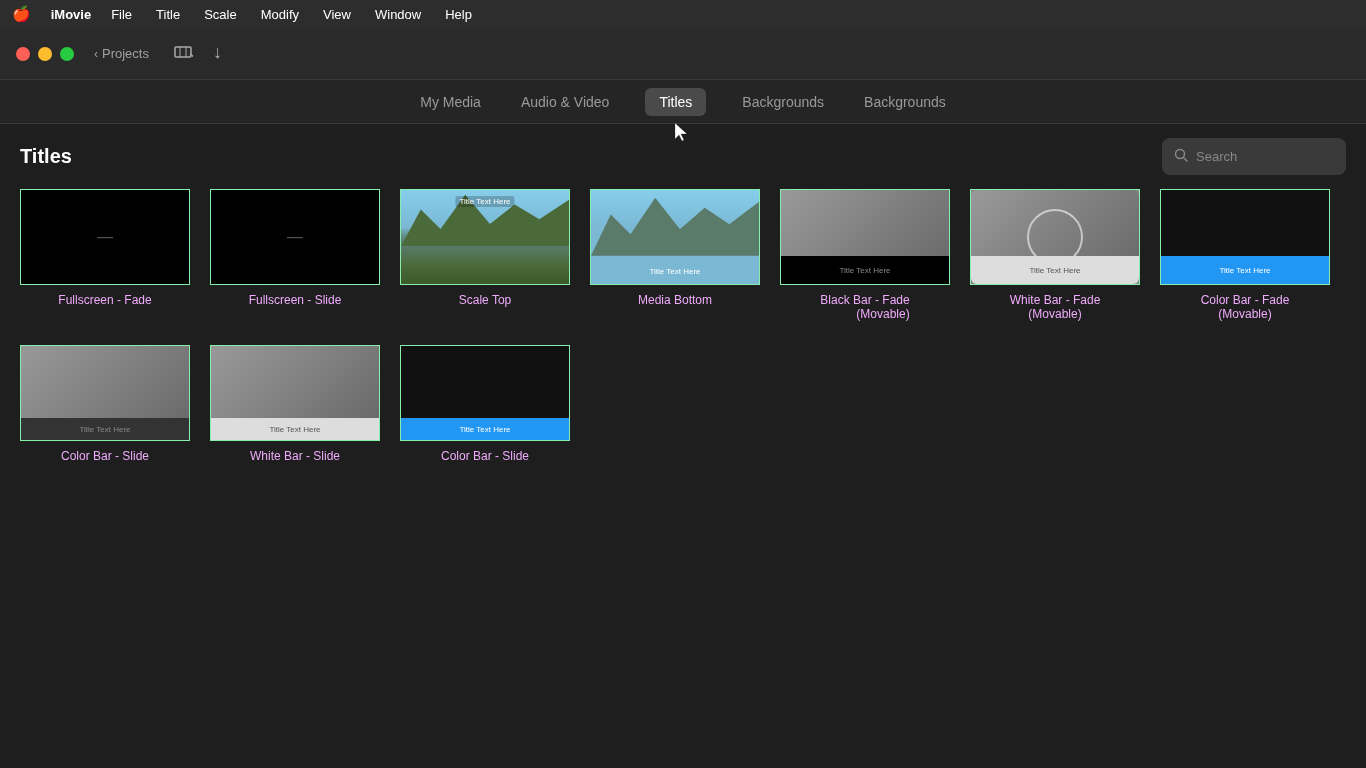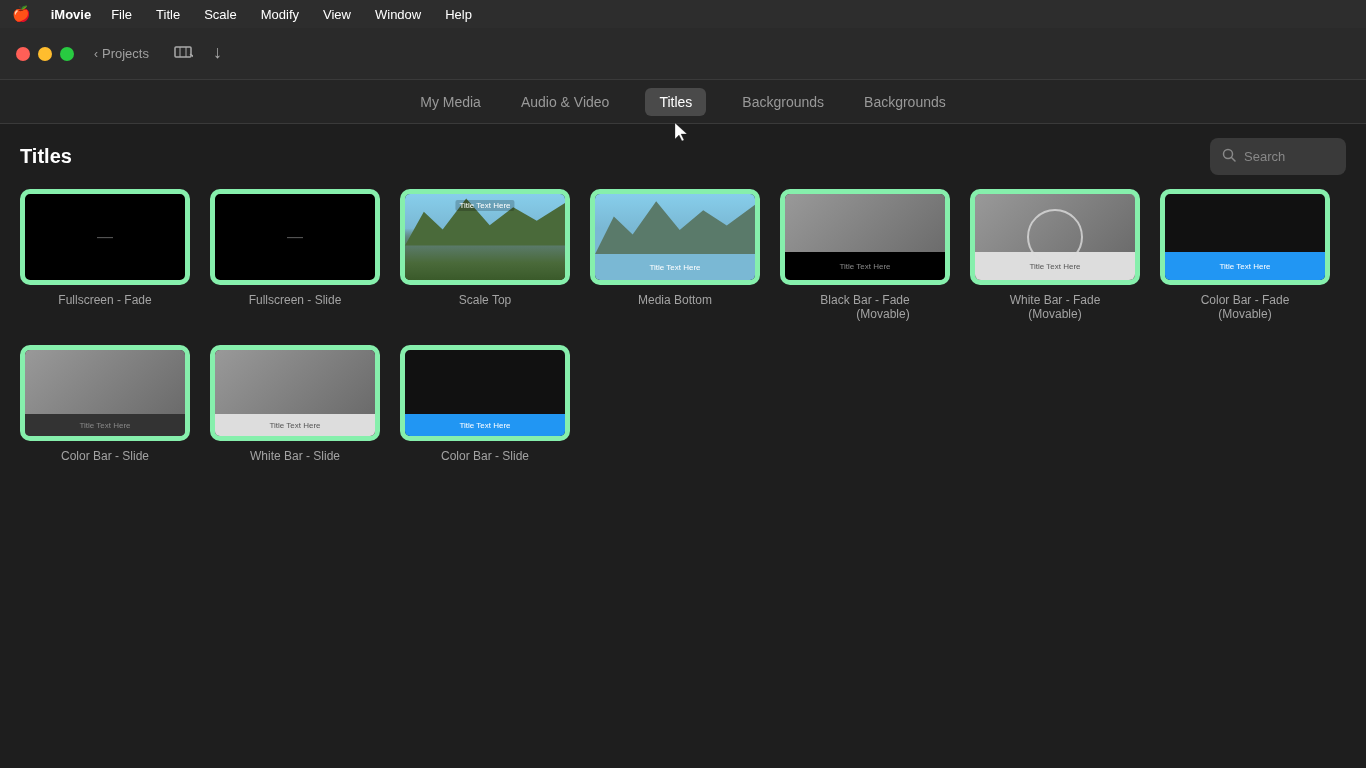--- a/index.html
+++ b/index.html
@@ -139,21 +139,21 @@
       color: #ffffff;
     }
 
     .search-box {
       display: flex;
       align-items: center;
       background: #3a3a3a;
       border-radius: 8px;
       padding: 10px 12px;
       gap: 8px;
-      width: 136px;
+      width: 184px;
     }
 
     .search-input {
       background: transparent;
       border: none;
       outline: none;
       color: #aaa;
       font-size: 13px;
       width: 100%;
     }
@@ -166,30 +166,30 @@
       display: flex;
       flex-direction: column;
       align-items: center;
       gap: 8px;
       cursor: pointer;
     }
 
     .thumb-img {
       width: 170px;
       height: 96px;
-      border-radius: 10px;
+      border-radius: 0;
       overflow: hidden;
       position: relative;
       background: #111;
-      border: 5px solid #86efac;
+      border: 1px solid #86efac;
     }
 
     .thumb-label {
       font-size: 12px;
-      color: #a3a3a3;
+      color: #f0abfc;
       text-align: center;
     }
   </style>
 </head>
 <body>
 
 <div class="menu-bar">
   <span class="menu-bar-apple">🍎</span>
   <span class="menu-bar-app">iMovie</span>
   <span class="menu-bar-item">File</span>

